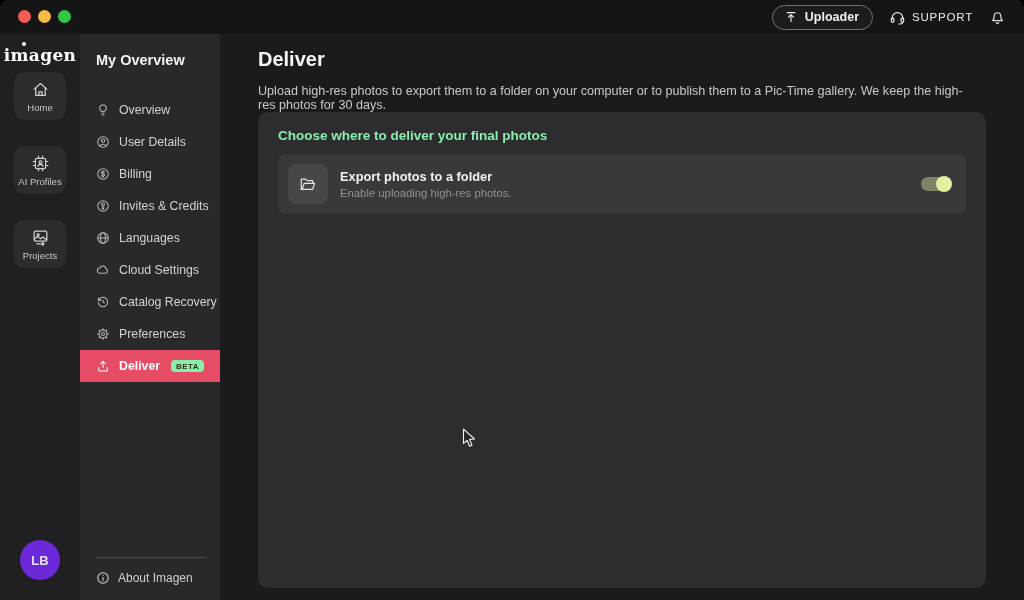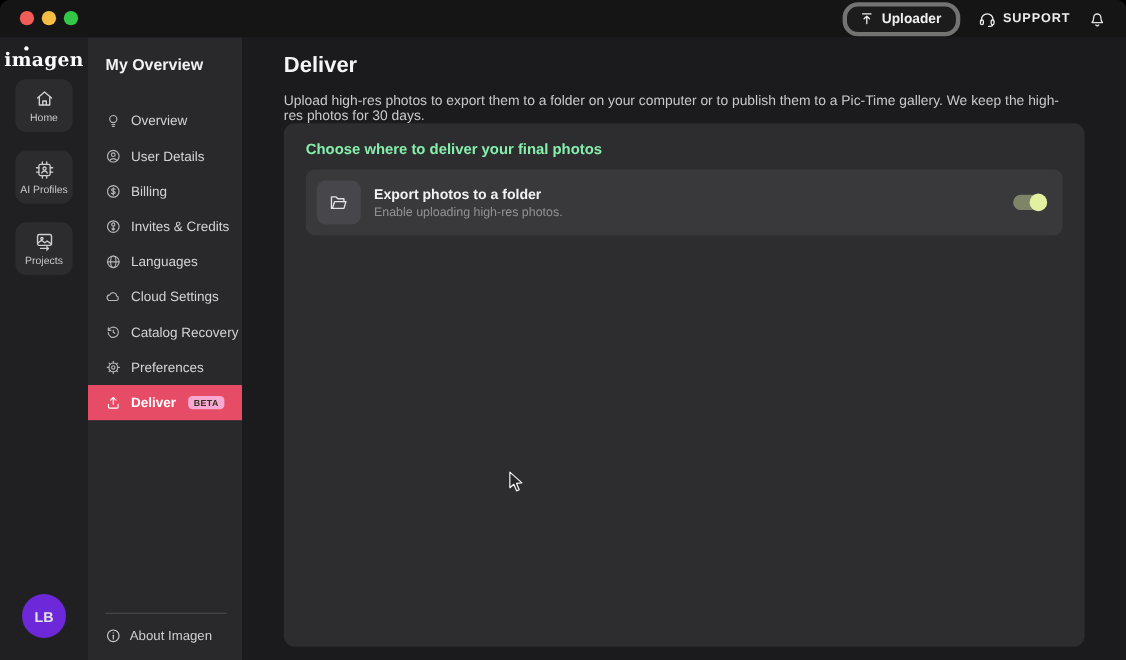--- a/index.html
+++ b/index.html
@@ -7,47 +7,47 @@
     font-family:"Liberation Sans","DejaVu Sans",sans-serif; }
   .app { position:absolute; inset:0; width:1024px; height:600px; background:#1b1b1d;
     border-radius:9px 9px 0 0; overflow:hidden; }
 
   
   .topbar { position:absolute; left:0; top:0; width:1024px; height:34px; background:#151516; }
   .traffic { position:absolute; left:18px; top:10px; display:flex; gap:7px; }
   .traffic span { width:13px; height:13px; border-radius:50%; display:block; }
   .tl-close{ background:#f05c56; } .tl-min{ background:#f6bd45; } .tl-zoom{ background:#33c748; }
   .topbar-right { position:absolute; right:18px; top:0; height:34px; display:flex; align-items:center; gap:16px; color:#e6e6e6; }
-  .uploader-btn { display:flex; align-items:center; gap:7px; border:4px solid #737373; border-radius:14px;
+  .uploader-btn { display:flex; align-items:center; gap:7px; border:1px solid #737373; border-radius:14px;
     background:#1c1c1d; color:#f0f0f0; padding:4px 13px 5px 11px; font-size:12.5px; font-weight:bold; cursor:default; }
-  .support { display:flex; align-items:center; gap:6px; font-size:11.5px; font-weight:bold; letter-spacing:.8px; color:#ececec;justify-content:flex-end; }
+  .support { display:flex; align-items:center; gap:6px; font-size:11.5px; font-weight:normal; letter-spacing:.8px; color:#ececec;justify-content:flex-end; }
   .icon { display:inline-flex; align-items:center; justify-content:center; color:inherit; }
 
   
   .rail { position:absolute; left:0; top:34px; width:80px; height:566px; background:#202023; }
   .logo { margin-top:11px; text-align:center; color:#fff; font-family:"DejaVu Serif","Liberation Serif",serif;
     font-weight:bold; font-size:17px; letter-spacing:.3px; position:relative; }
   .logo i { position:absolute; left:22px; top:-3px; width:4px; height:4px; border-radius:50%; background:#fff; }
-  .rail-btns { position:absolute; left:14px; top:38px; display:flex; flex-direction:column; gap:17px; }
+  .rail-btns { position:absolute; left:14px; top:38px; display:flex; flex-direction:column; gap:26px; }
   .rail-btn { width:52px; height:48px; border-radius:10px; background:#2c2c2f; color:#cfcfd2;
     display:flex; flex-direction:column; align-items:center; justify-content:center; gap:3px; cursor:default; }
   .rail-btn .lbl { font-size:9.5px; color:#c8c8cb; }
   .avatar { position:absolute; left:20px; bottom:20px; width:40px; height:40px; border-radius:50%;
     background:#6d28d9; color:#e2e2e4; font-size:13px; font-weight:bold; display:flex; align-items:center; justify-content:center; }
 
   
   .sidebar { position:absolute; left:80px; top:34px; width:140px; height:566px; background:#29292c; }
   .sidebar-title { margin:18px 0 0 16px; font-size:14.5px; font-weight:bold; color:#f2f2f2; }
   .menu { margin-top:26px; }
   .menu-item { height:32px; display:flex; align-items:center; gap:9px; padding-left:16px;
     color:#d3d3d5; font-size:12.3px; cursor:default; }
   .menu-item .icon { color:#b7b7ba; }
   .menu-item.active { background:#e64c65; color:#fff; font-weight:bold; }
   .menu-item.active .icon { color:#fff; }
-  .beta-badge { background:#f9a8d4; color:#33331c; font-size:8px; font-weight:bold; letter-spacing:.4px;
+  .beta-badge { background:#86efac; color:#33331c; font-size:8px; font-weight:bold; letter-spacing:.4px;
     border-radius:4px; padding:2px 5px 1px; margin-left:2px; }
   .sidebar-footer { position:absolute; left:0; bottom:0; width:140px; }
   .sidebar-divider { margin:0 14px 0 16px; border-top:1px solid #4b4b4e; }
   .about-row { display:flex; align-items:flex-end; gap:8px; padding:13px 0 15px 16px; color:#cfcfd1; font-size:12px; cursor:default; }
 
   
   .main { position:absolute; left:220px; top:34px; width:804px; height:566px; background:#1b1b1d; }
   .page-title { position:absolute; left:38px; top:14px; font-size:20px; font-weight:bold; color:#f5f5f5; }
   .page-desc { position:absolute; left:38px; top:50px; width:716px; font-size:12.6px; color:#c9c9cb; }
   .card { position:absolute; left:38px; top:78px; width:728px; height:476px; background:#2d2d30; border-radius:10px; }

